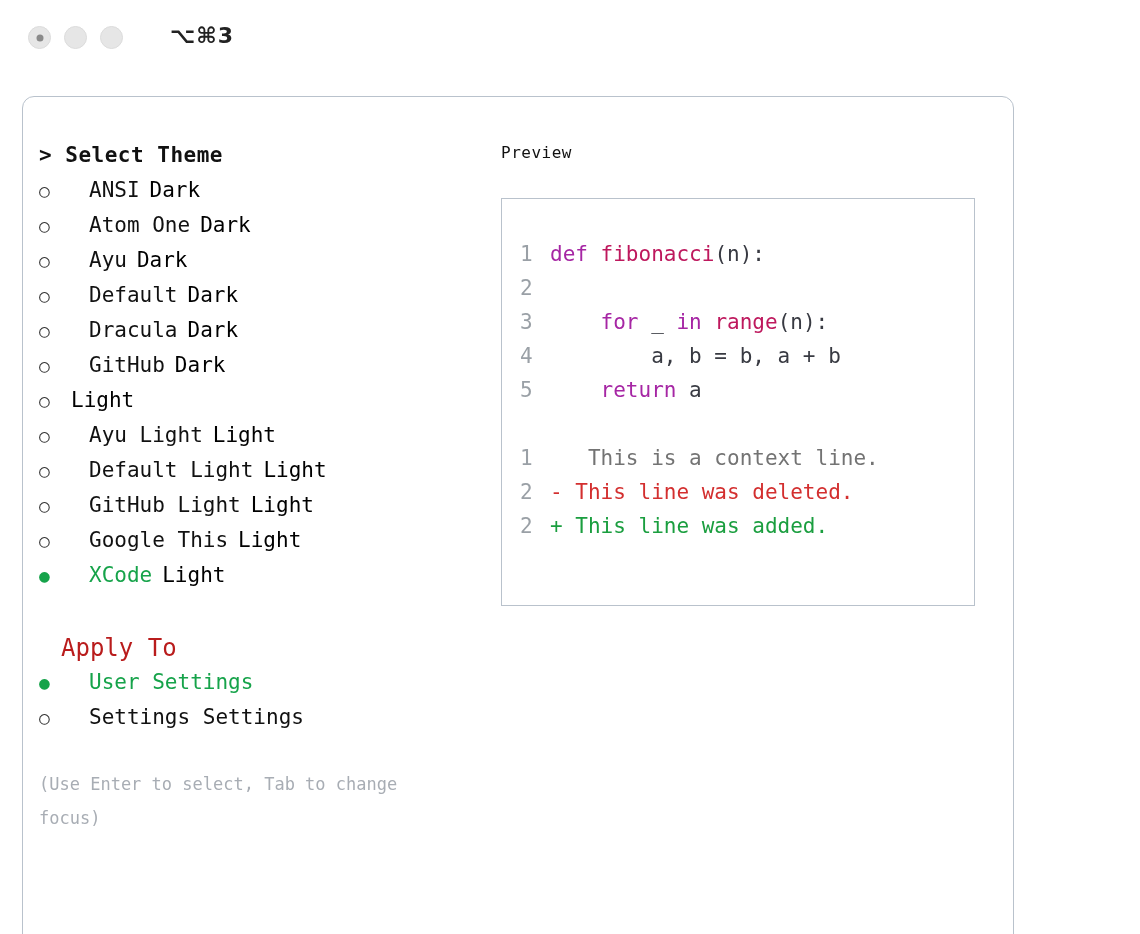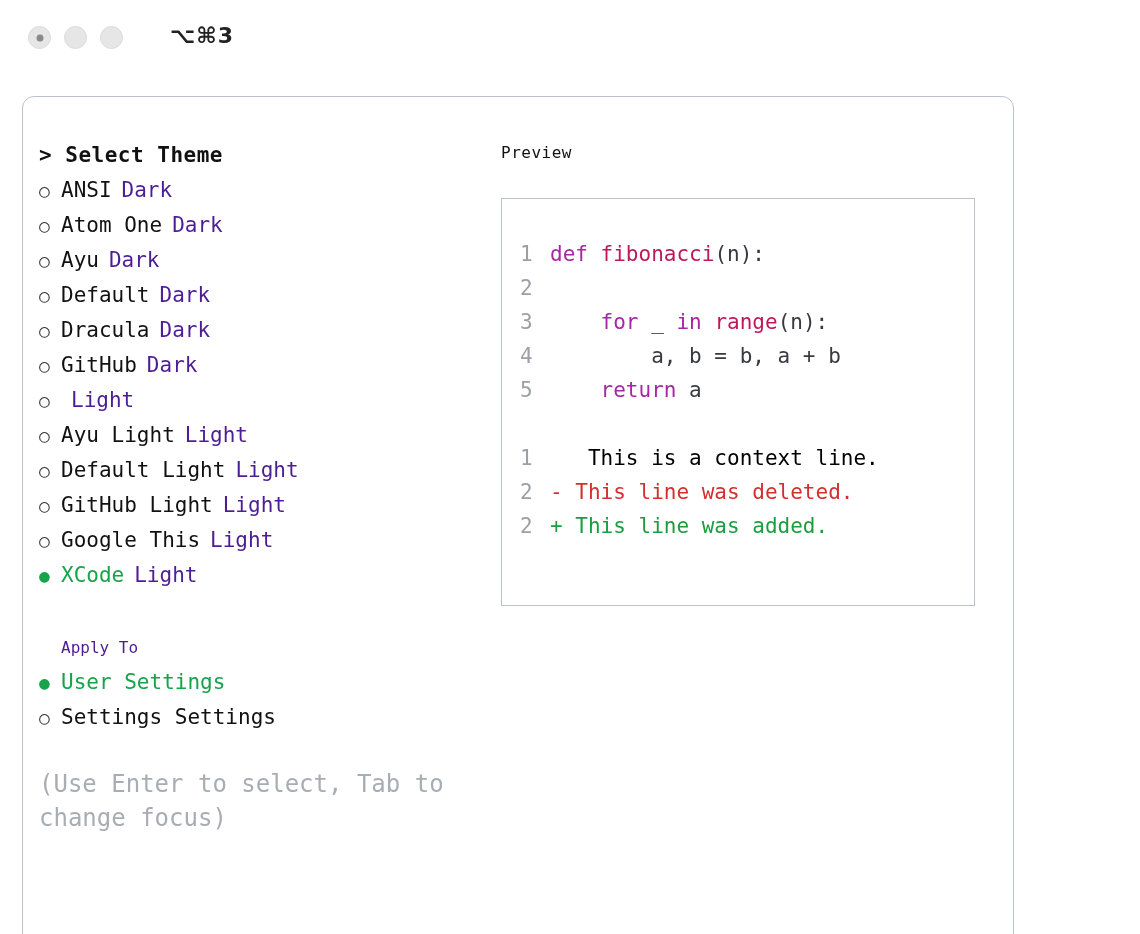--- a/index.html
+++ b/index.html
@@ -109,39 +109,40 @@
     display: inline-block;
     flex: 0 0 22px;
     color: #333333;
     font-size: 18px;
   }
   .bullet.sel {
     color: #16a34a;
   }
   .label {
     color: #111111;
+    margin-left: 28px;
   }
   .label.sel {
     color: #16a34a;
   }
   .variant {
-    color: #4c1d95;
+    color: #000000;
     margin-left: 10px;
   }
   .apply-head {
     margin-top: 38px;
-    font-size: 16px;
-    line-height: 34px;
-    color: #4c1d95;
+    font-size: 24px;
+    line-height: 34px;
+    color: #b91c1c;
     padding-left: 22px;
     white-space: pre;
   }
   .hint {
     margin-top: 32px;
-    font-size: 24px;
+    font-size: 17px;
     line-height: 34px;
     color: #a8adb4;
     width: 420px;
     white-space: pre-wrap;
   }
   .preview-title {
     font-size: 16px;
     color: #111111;
     letter-spacing: 0.5px;
     white-space: pre;
@@ -164,21 +165,21 @@
   .ln {
     color: #9aa0a6;
     width: 30px;
     flex: 0 0 30px;
     text-align: left;
   }
   .kw { color: #a626a4; }
   .fn { color: #be185d; }
   .num { color: #4078f2; }
   .plain { color: #383a42; }
-  .ctx { color: #000000; text-align: center; }
+  .ctx { color: #737373; text-align: center; }
   .del { color: #d32f2f; }
   .add { color: #1a9e3f; }
   .diff-gap { height: 34px; }
 </style>
 </head>
 <body>
 
 <div class="window">
 
   <div class="titlebar">

